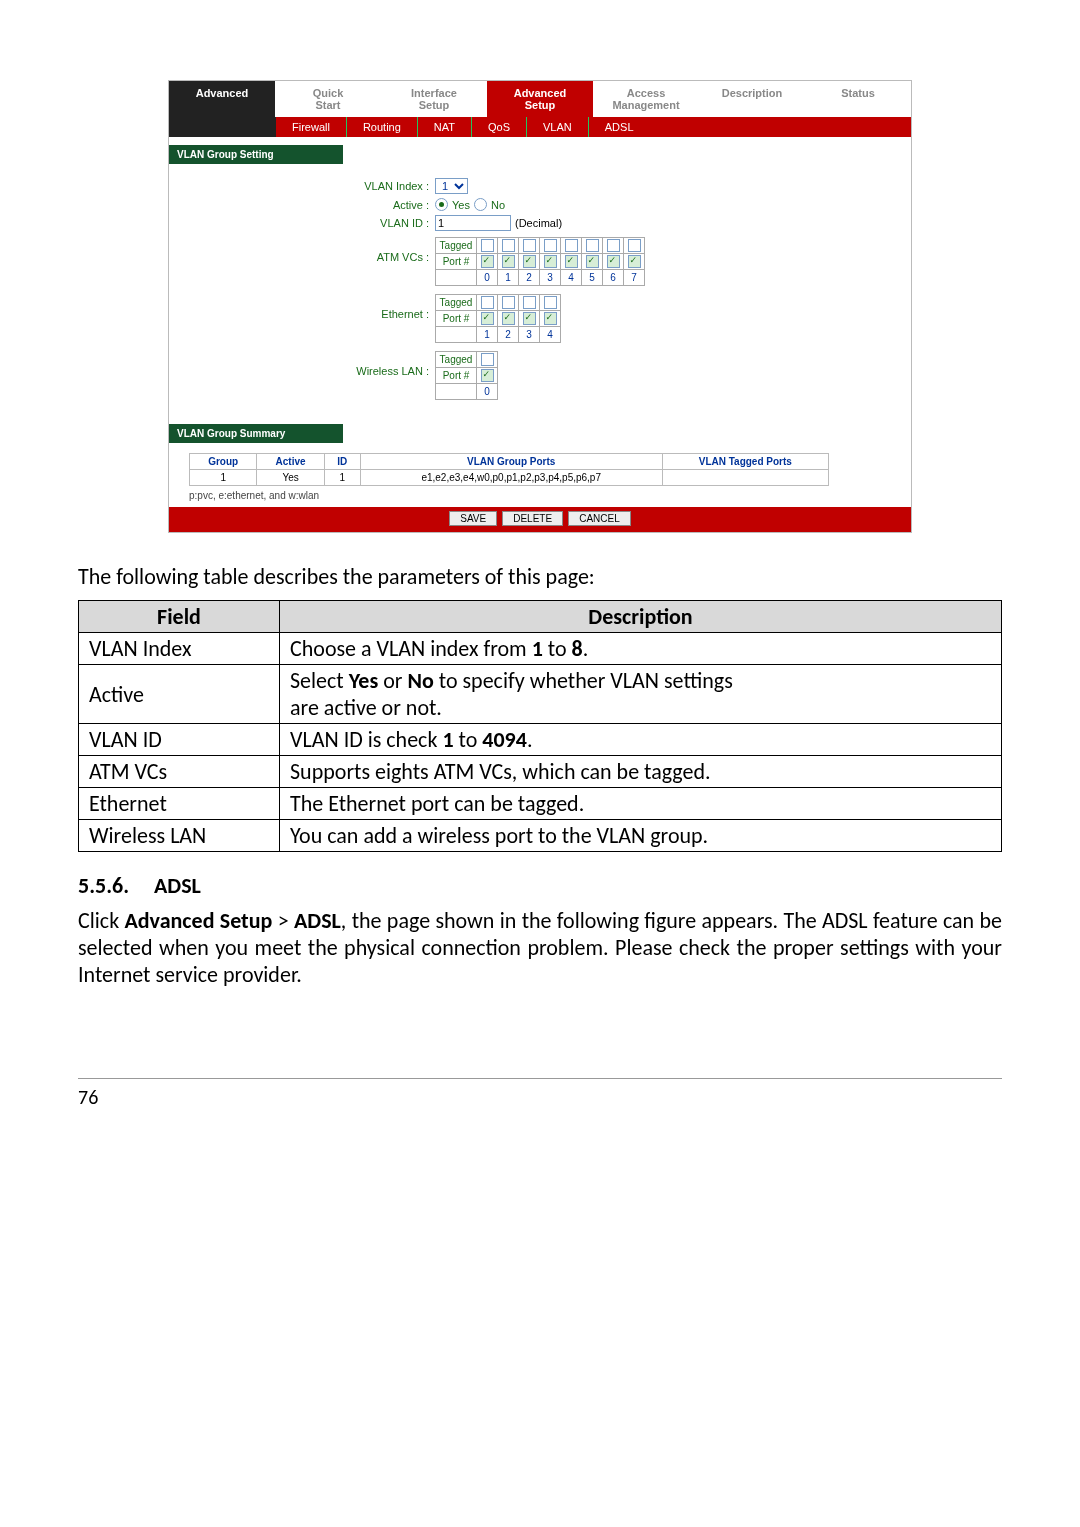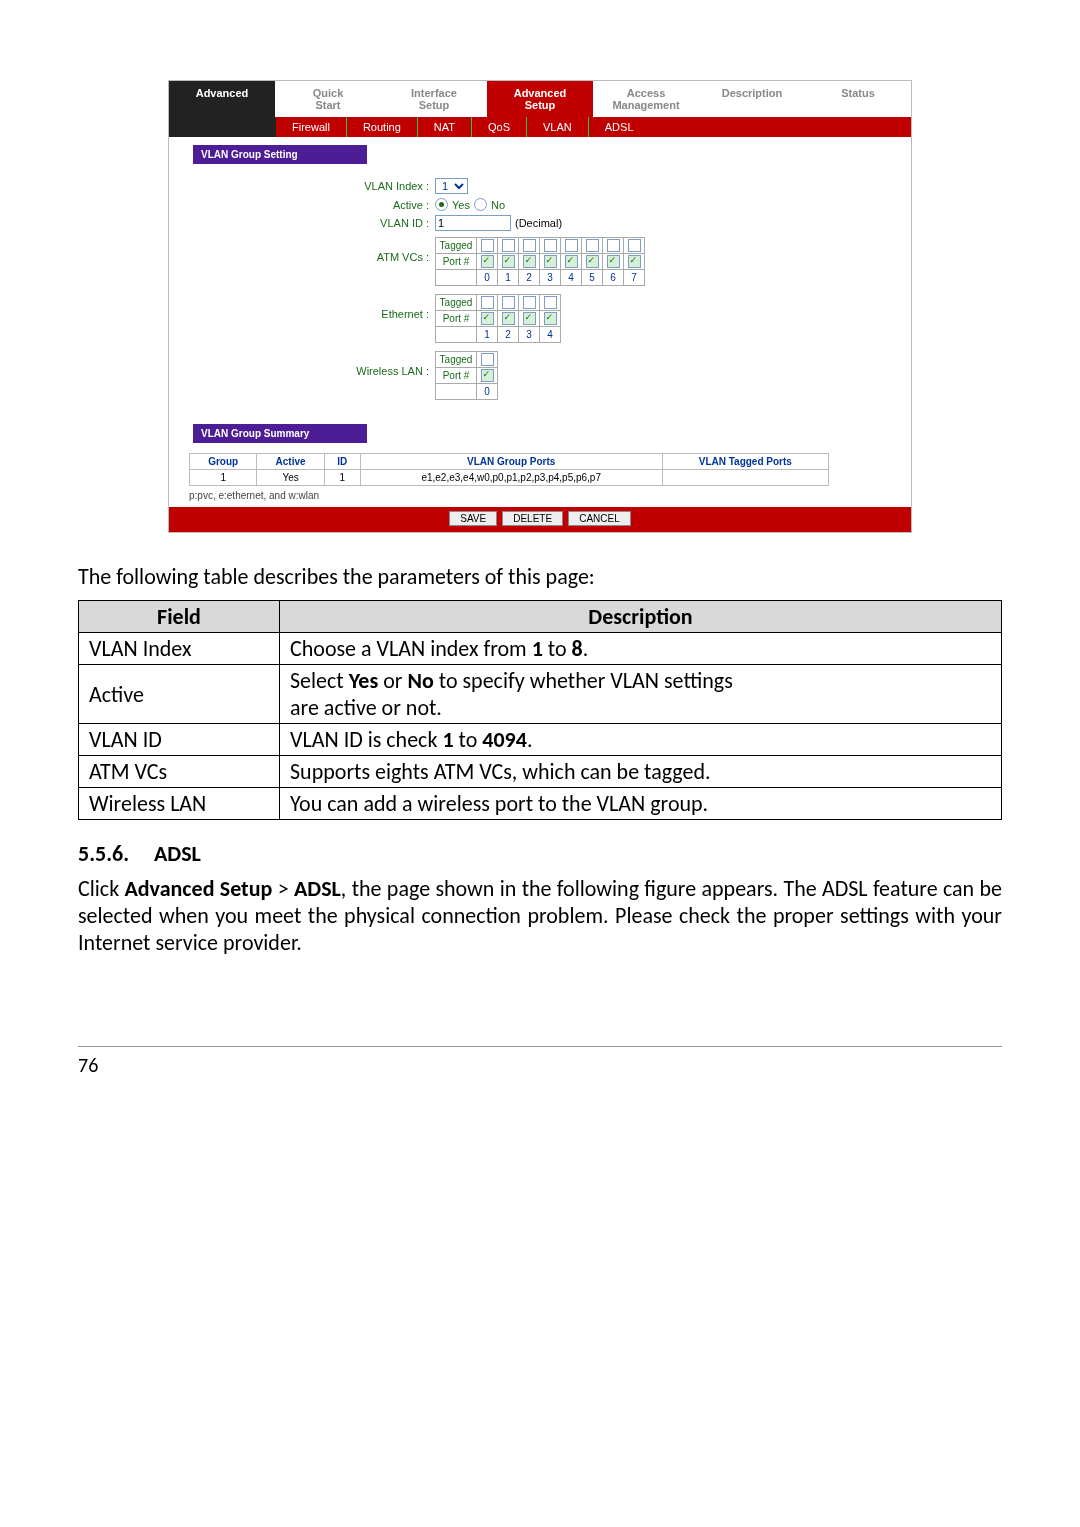--- a/index.html
+++ b/index.html
@@ -56,27 +56,26 @@
   .sub-tab {
     color: #fff;
     padding: 4px 16px;
     text-align: center;
     font-size: 11px;
   }
   .sub-tab.sep {
     border-right: 1px solid #22c55e;
   }
   .section-header {
-    background: #4c1d95;
+    background: #14532d;
     color: #fff;
     font-weight: bold;
     font-size: 10px;
     padding: 4px 8px;
     width: 158px;
-    margin-left: 24px;
   }
   .section-row {
     display: flex;
     align-items: flex-start;
   }
   .summary-row .section-header {
     margin-bottom: 4px;
   }
   .form-area {
     padding: 10px 0 18px 0;
@@ -457,20 +456,24 @@
       <td>VLAN ID</td>
       <td>
         <span>VLAN ID is check </span><b>1</b><span> to </span><b>4094</b><span>.</span>
       </td>
     </tr>
     <tr>
       <td>ATM VCs</td>
       <td>Supports eights ATM VCs, which can be tagged.</td>
     </tr>
     <tr>
+      <td>Ethernet</td>
+      <td>The Ethernet port can be tagged.</td>
+    </tr>
+    <tr>
       <td>Wireless LAN</td>
       <td>You can add a wireless port to the VLAN group.</td>
     </tr>
   </tbody>
     </table>
 
   <div class="sec-heading">
     <span>5.5.6.</span>&nbsp;&nbsp;&nbsp;&nbsp;&nbsp;<span>ADSL</span>
   </div>
 

